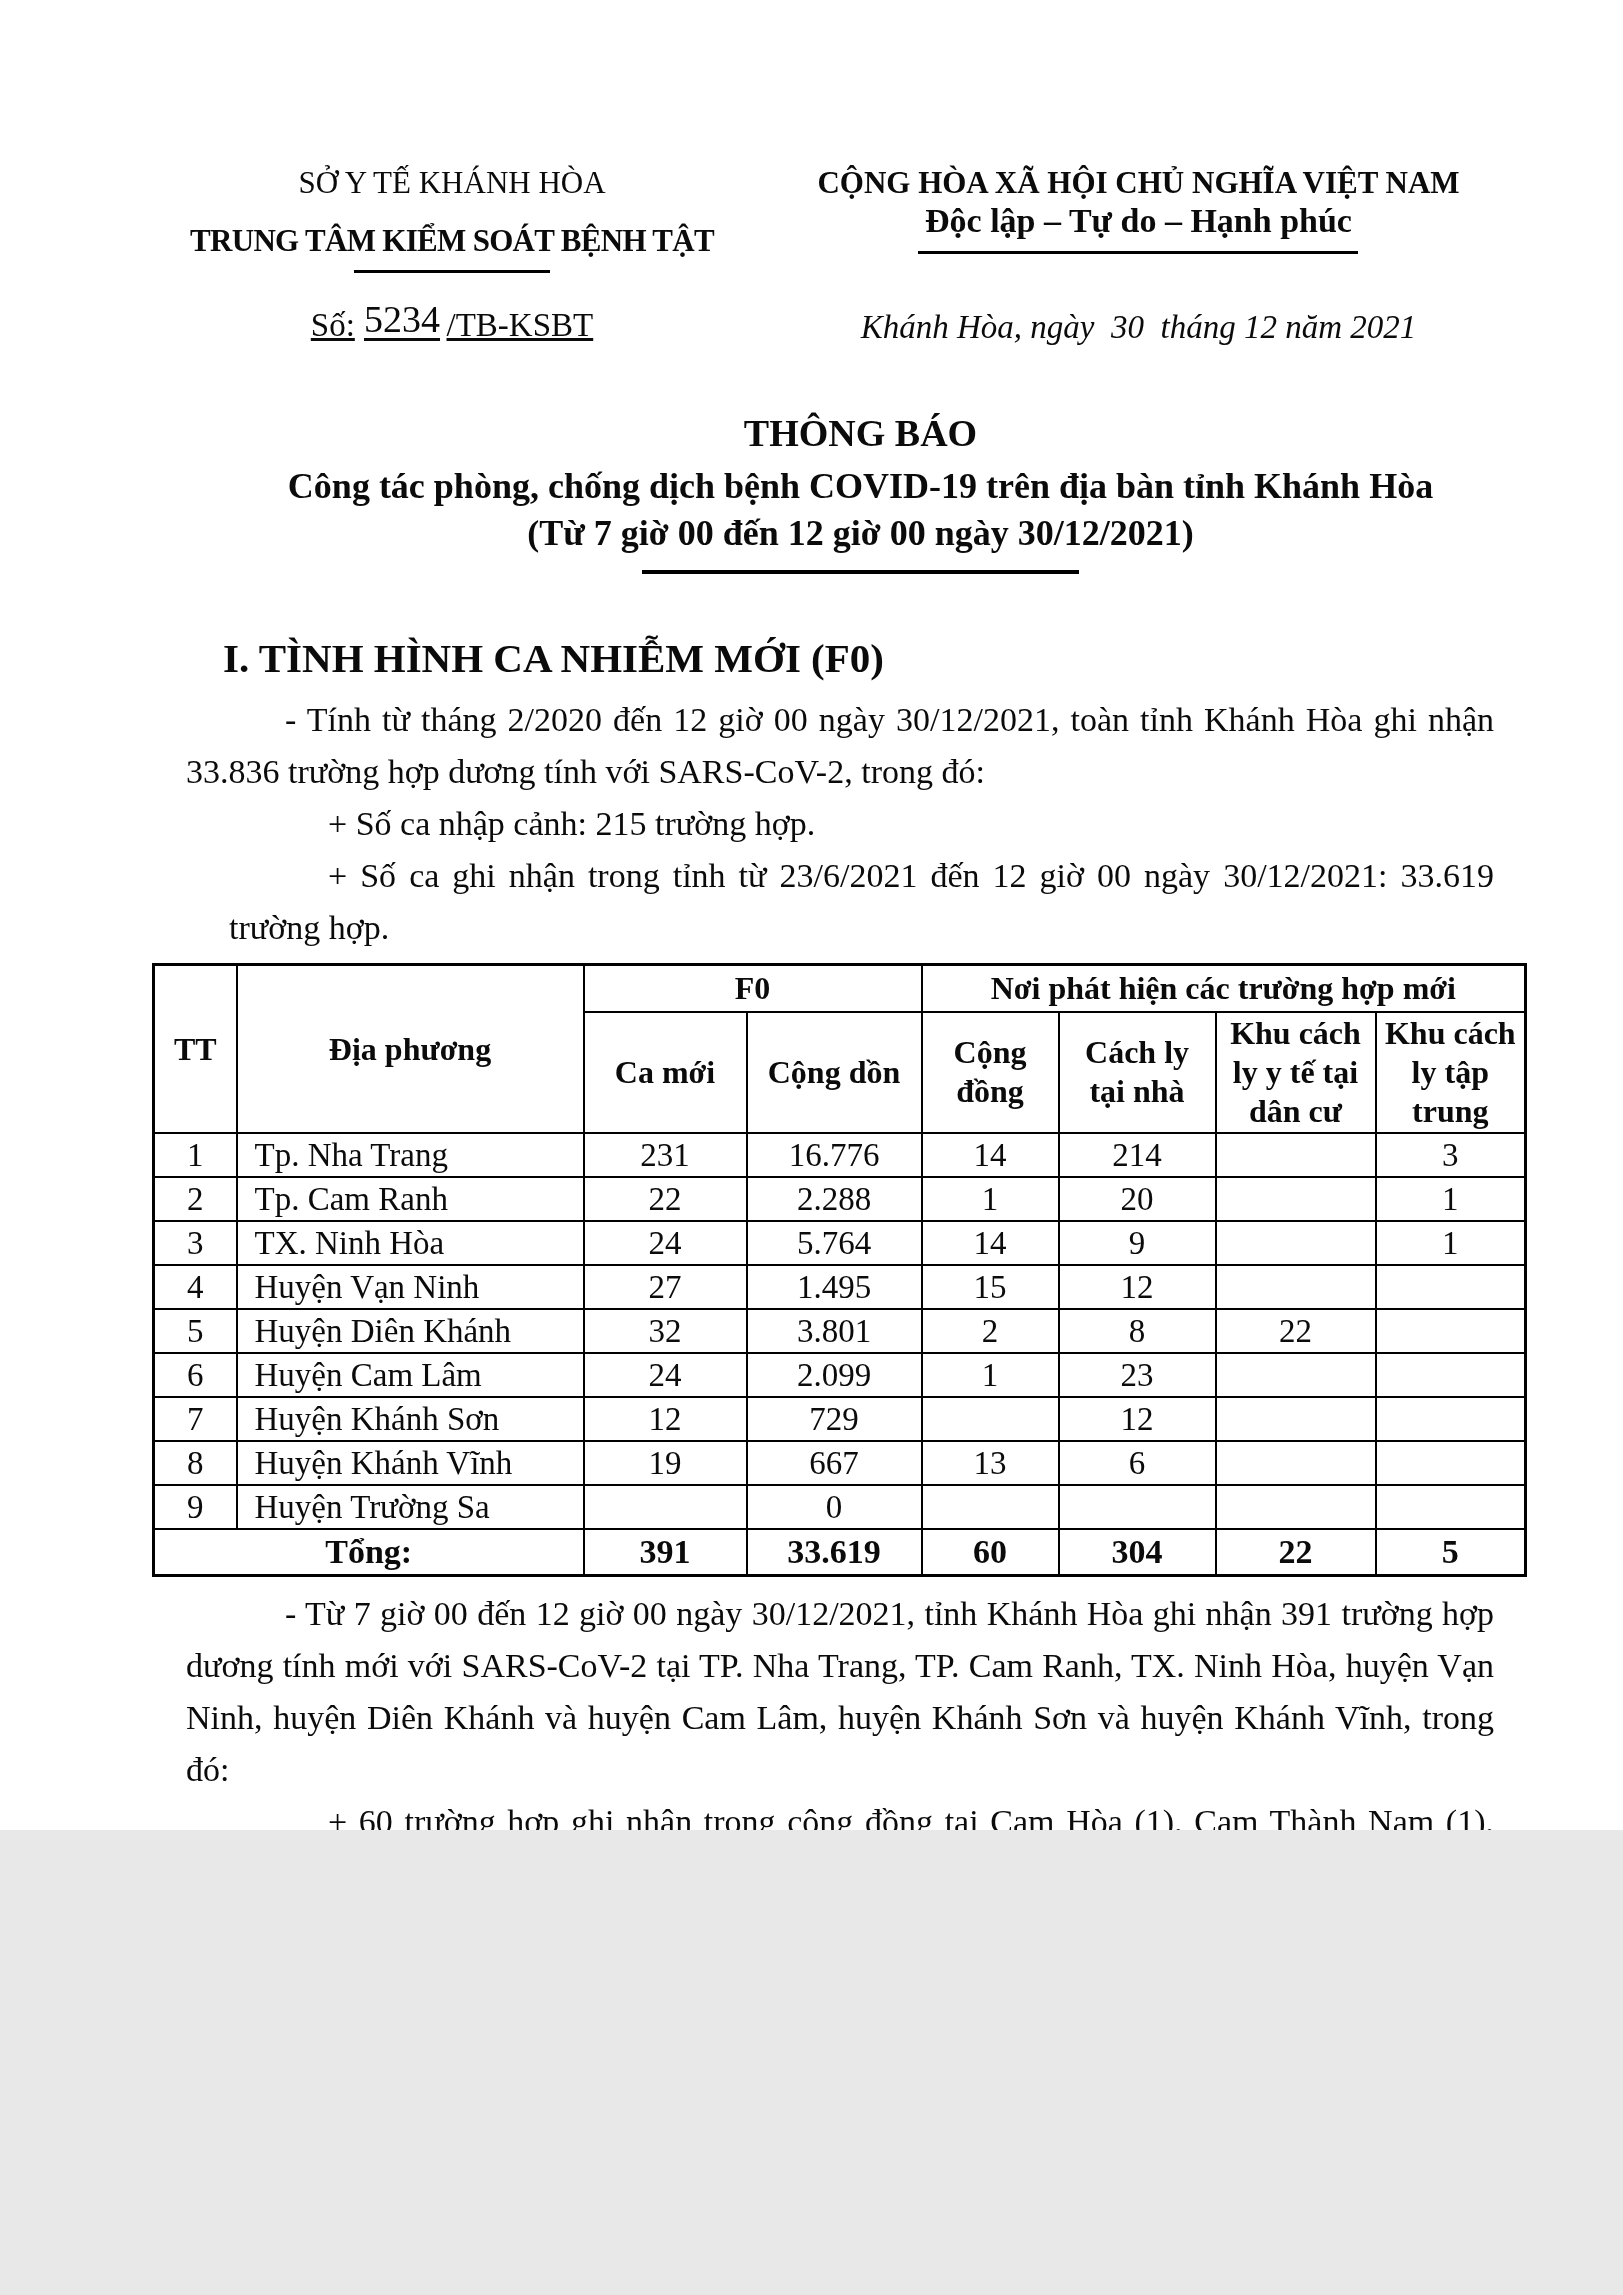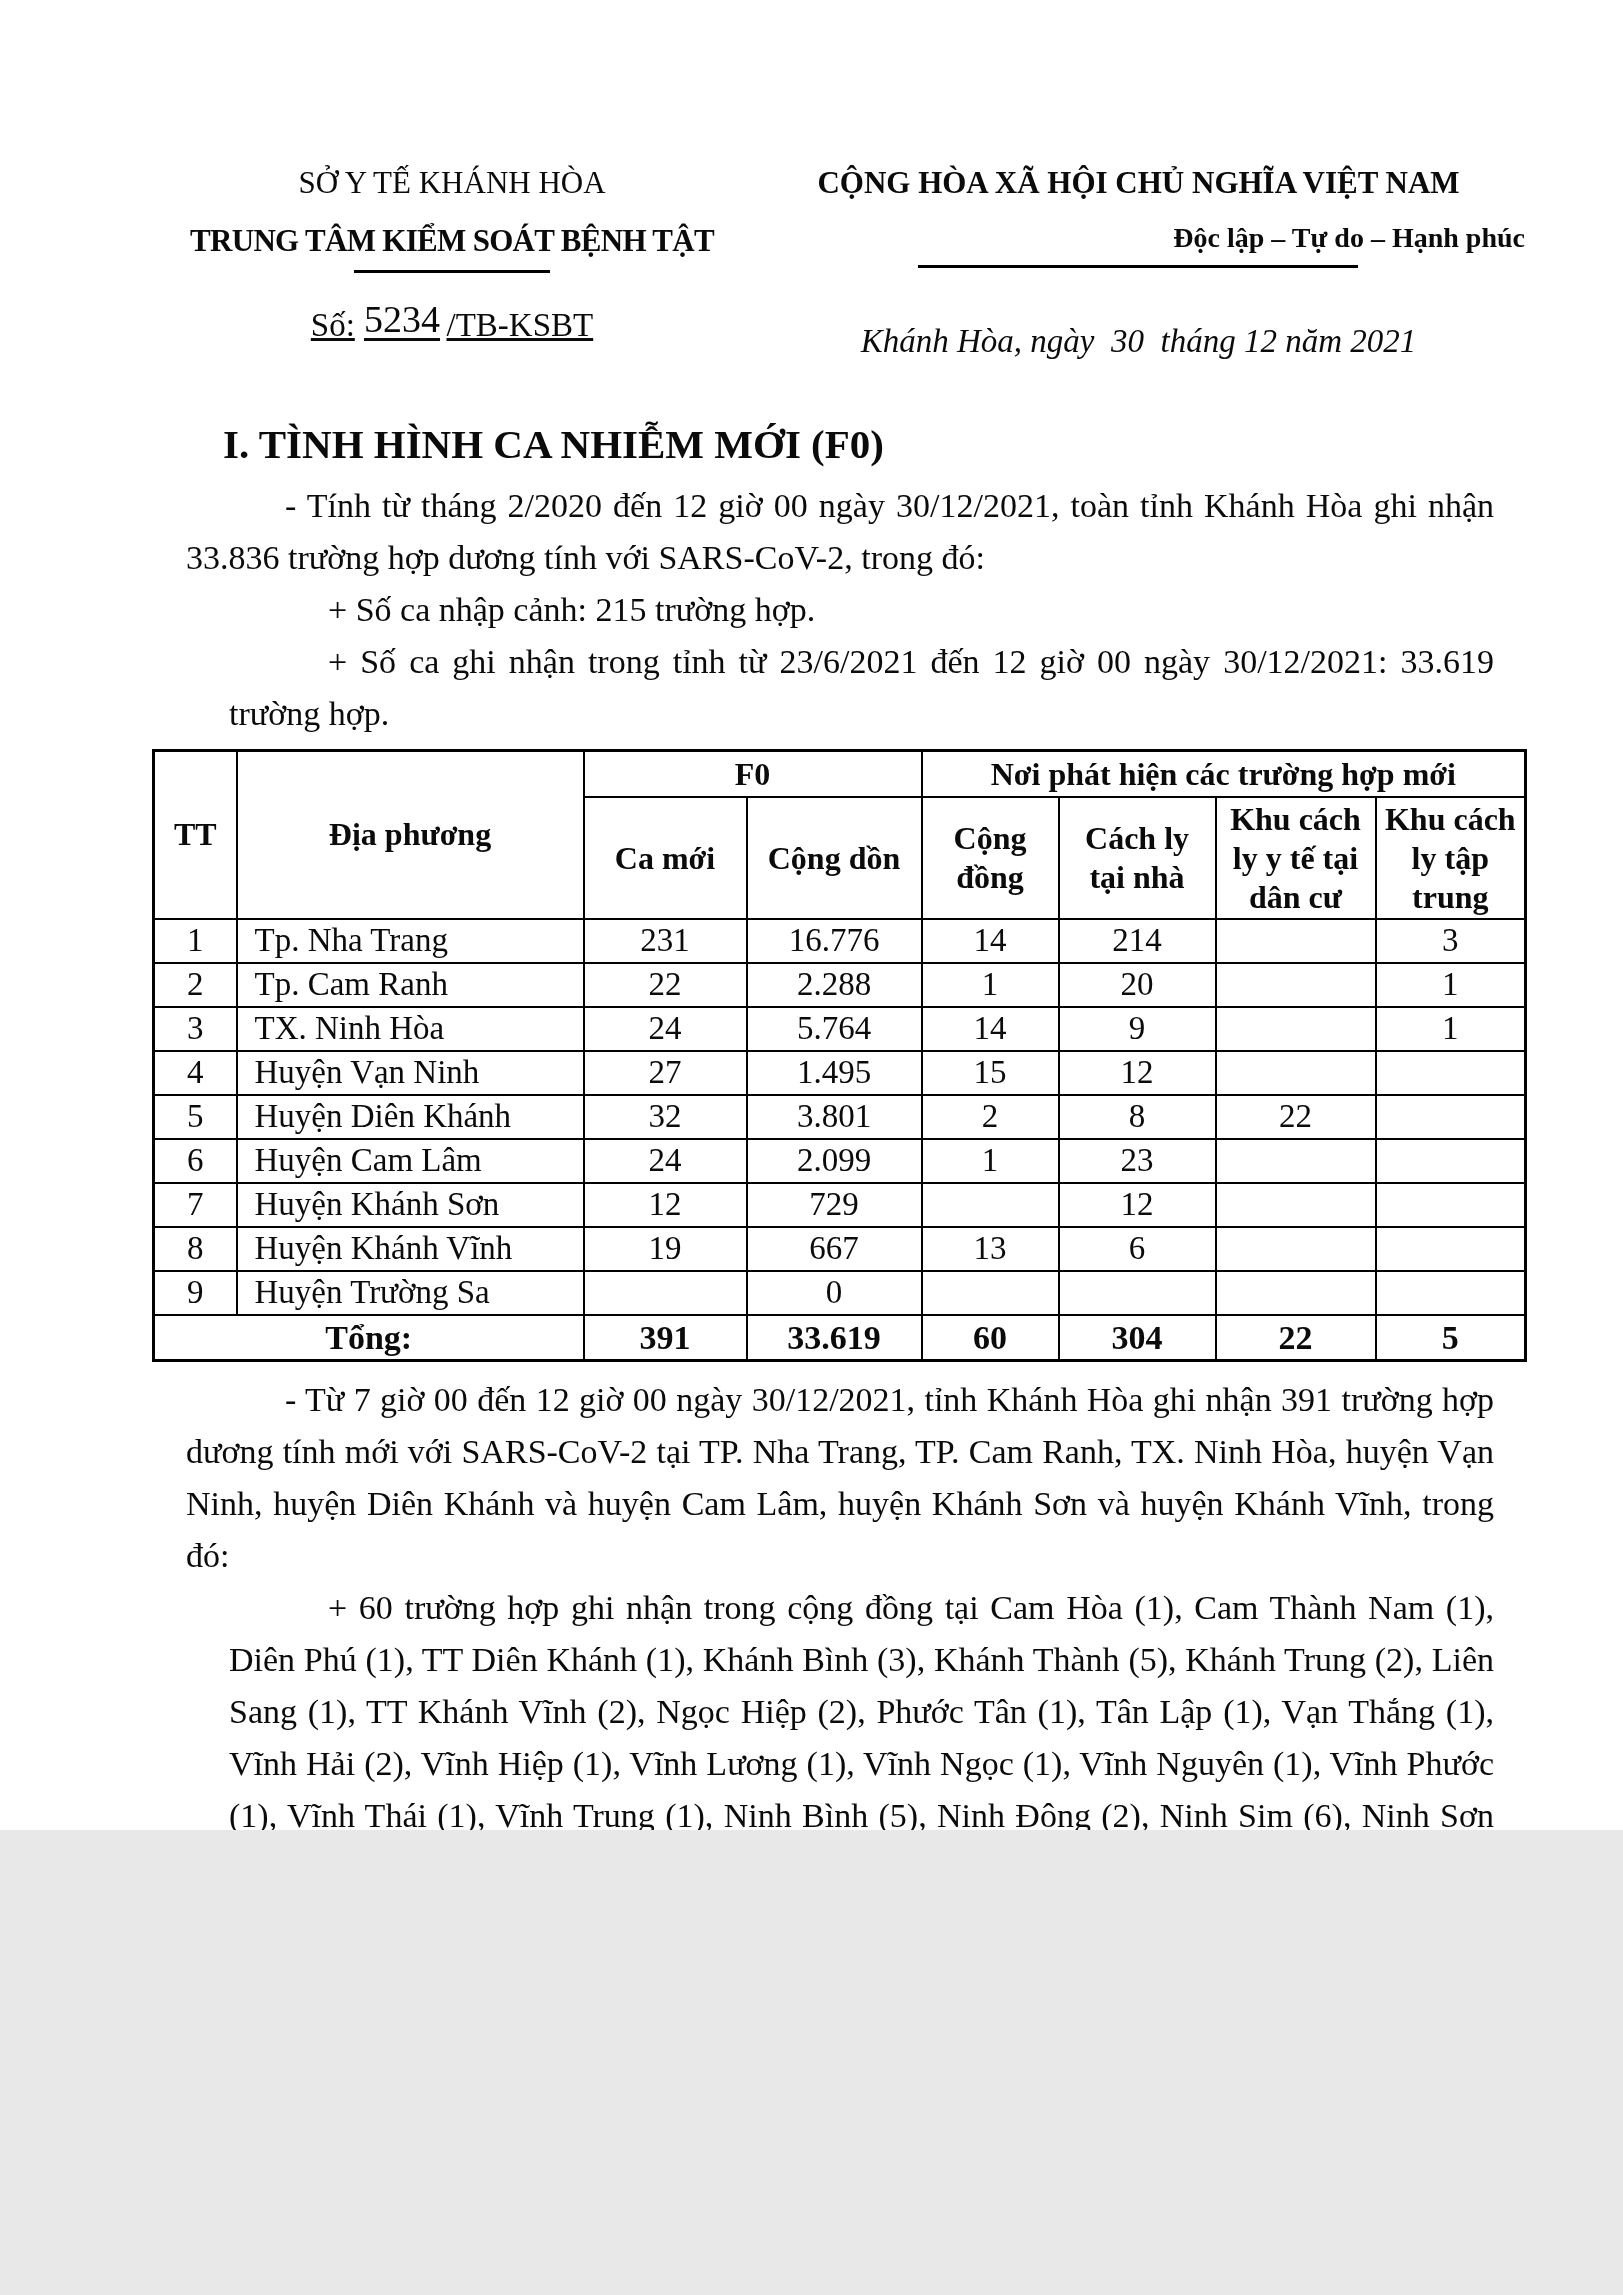--- a/index.html
+++ b/index.html
@@ -15,21 +15,21 @@
     overflow: hidden;
   }
 
   
   .header { display: flex; width: 100%; }
   .header-left  { width: 43.7%; text-align: center; }
   .header-right { width: 56.3%; text-align: center; font-family: Liberation Serif, serif; }
   .org-parent { font-size: 31px; }
   .org-name   { font-size: 31px; font-weight: bold; margin-top: 22px; letter-spacing: -0.7px; }
   .nation     { font-size: 31px; font-weight: bold; }
-  .motto      { font-size: 28px; font-weight: bold; margin-top: 21px; text-align: right; }
+  .motto      { font-size: 34px; font-weight: bold; margin-top: 1px; }
   .rule { height: 3.3px; background: #000; margin: 10.5px auto 0; }
   .rule-left  { width: 196px; }
   .rule-right { width: 440px; }
   .doc-number { margin-top: 28px; font-size: 33px; white-space: nowrap; text-decoration: underline; }
   .doc-number .doc-no { font-size: 38px; position: relative; top: -3.9px; padding: 0 6.5px 0 9.2px; }
   .dateline { margin-top: 55px; font-size: 33px; font-style: italic; white-space: nowrap; }
 
   
   .title-block { margin: 65px 33px 0 77px; text-align: center; }
   .title-main { font-size: 38px; font-weight: bold; }
@@ -83,20 +83,26 @@
       <div class="doc-number"><span>Số:</span><span class="doc-no">5234</span><span>/TB-KSBT</span></div>
     </div>
     <div class="header-right">
       <div class="nation">CỘNG HÒA XÃ HỘI CHỦ NGHĨA VIỆT NAM</div>
       <div class="motto">Độc lập – Tự do – Hạnh phúc</div>
       <div class="rule rule-right"></div>
       <div class="dateline">Khánh Hòa, ngày&nbsp; 30&nbsp; tháng 12 năm 2021</div>
     </div>
   </div>
 
+  <div class="title-block">
+    <div class="title-main">THÔNG BÁO</div>
+    <div class="title-sub">Công tác phòng, chống dịch bệnh COVID-19 trên địa bàn tỉnh Khánh Hòa</div>
+    <div class="title-sub2">(Từ 7 giờ 00 đến 12 giờ 00 ngày 30/12/2021)</div>
+    <div class="rule rule-title"></div>
+  </div>
 
   <div class="section-heading">I. TÌNH HÌNH CA NHIỄM MỚI (F0)</div>
 
   <p class="para para-first">- Tính từ tháng 2/2020 đến 12 giờ 00 ngày 30/12/2021, toàn tỉnh Khánh Hòa ghi nhận 33.836 trường hợp dương tính với SARS-CoV-2, trong đó:</p>
   <p class="para">+ Số ca nhập cảnh: 215 trường hợp.</p>
   <p class="para">+ Số ca ghi nhận trong tỉnh từ 23/6/2021 đến 12 giờ 00 ngày 30/12/2021: 33.619 trường hợp.</p>
 
   <table class="case-table">
     <colgroup>
       <col style="width:83px">

